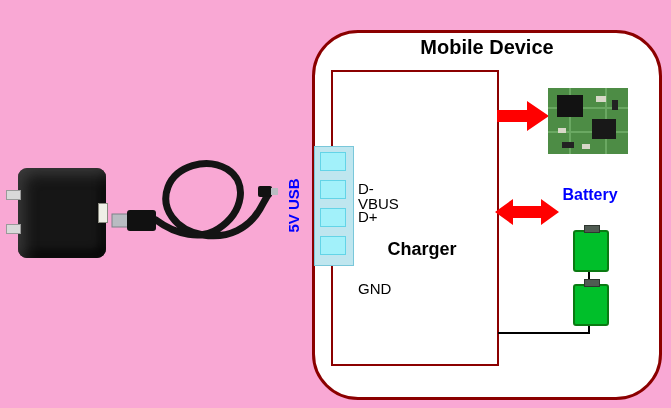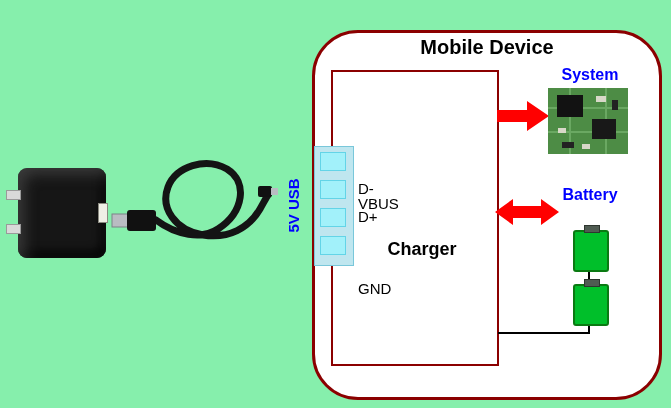--- a/index.html
+++ b/index.html
@@ -1,17 +1,17 @@
 <!DOCTYPE html>
 <html><head>
 <meta charset="utf-8">
 <style>
   html,body{margin:0;padding:0;background:#fff;}
   #canvas{
-    position:relative;width:671px;height:408px;background:#86efac;
+    position:relative;width:671px;height:408px;background:#f9a8d4;
     font-family:"Liberation Sans",sans-serif;color:#000;overflow:hidden;
   }
   .abs{position:absolute;}
 
   
   .device-box{left:312px;top:30px;width:344px;height:364px;
     border:3px solid #8B0000;border-radius:46px;background:#fff;}
   .device-title{left:362px;top:36px;width:250px;text-align:center;
     font-size:20px;font-weight:bold;}
 
@@ -96,21 +96,20 @@
   <div class="usb-pad pad-2"></div>
   <div class="usb-pad pad-3"></div>
 
   <div class="pin-label pin-0">VBUS</div>
   <div class="pin-label pin-1">D-</div>
   <div class="pin-label pin-2">D+</div>
   <div class="pin-label pin-3">GND</div>
 
   <div class="abs usb-vlabel">5V USB</div>
 
-  <div class="abs system-label">System</div>
 
   <svg class="abs arrow-right" width="54" height="36" viewBox="0 0 54 36">
     <polygon points="0,12 30,12 30,3 52,18 30,33 30,24 0,24" fill="#FF0000"></polygon>
   </svg>
 
   <svg class="abs pcb" width="80" height="66" viewBox="0 0 80 66">
     <rect x="0" y="0" width="80" height="66" fill="#4d8c45"></rect>
     <path d="M0,20 H80 M0,44 H80 M22,0 V66 M58,0 V66" stroke="#6aa862" stroke-width="2"></path>
     <rect x="9" y="7" width="26" height="22" fill="#121212"></rect>
     <rect x="44" y="31" width="24" height="20" fill="#181818"></rect>

